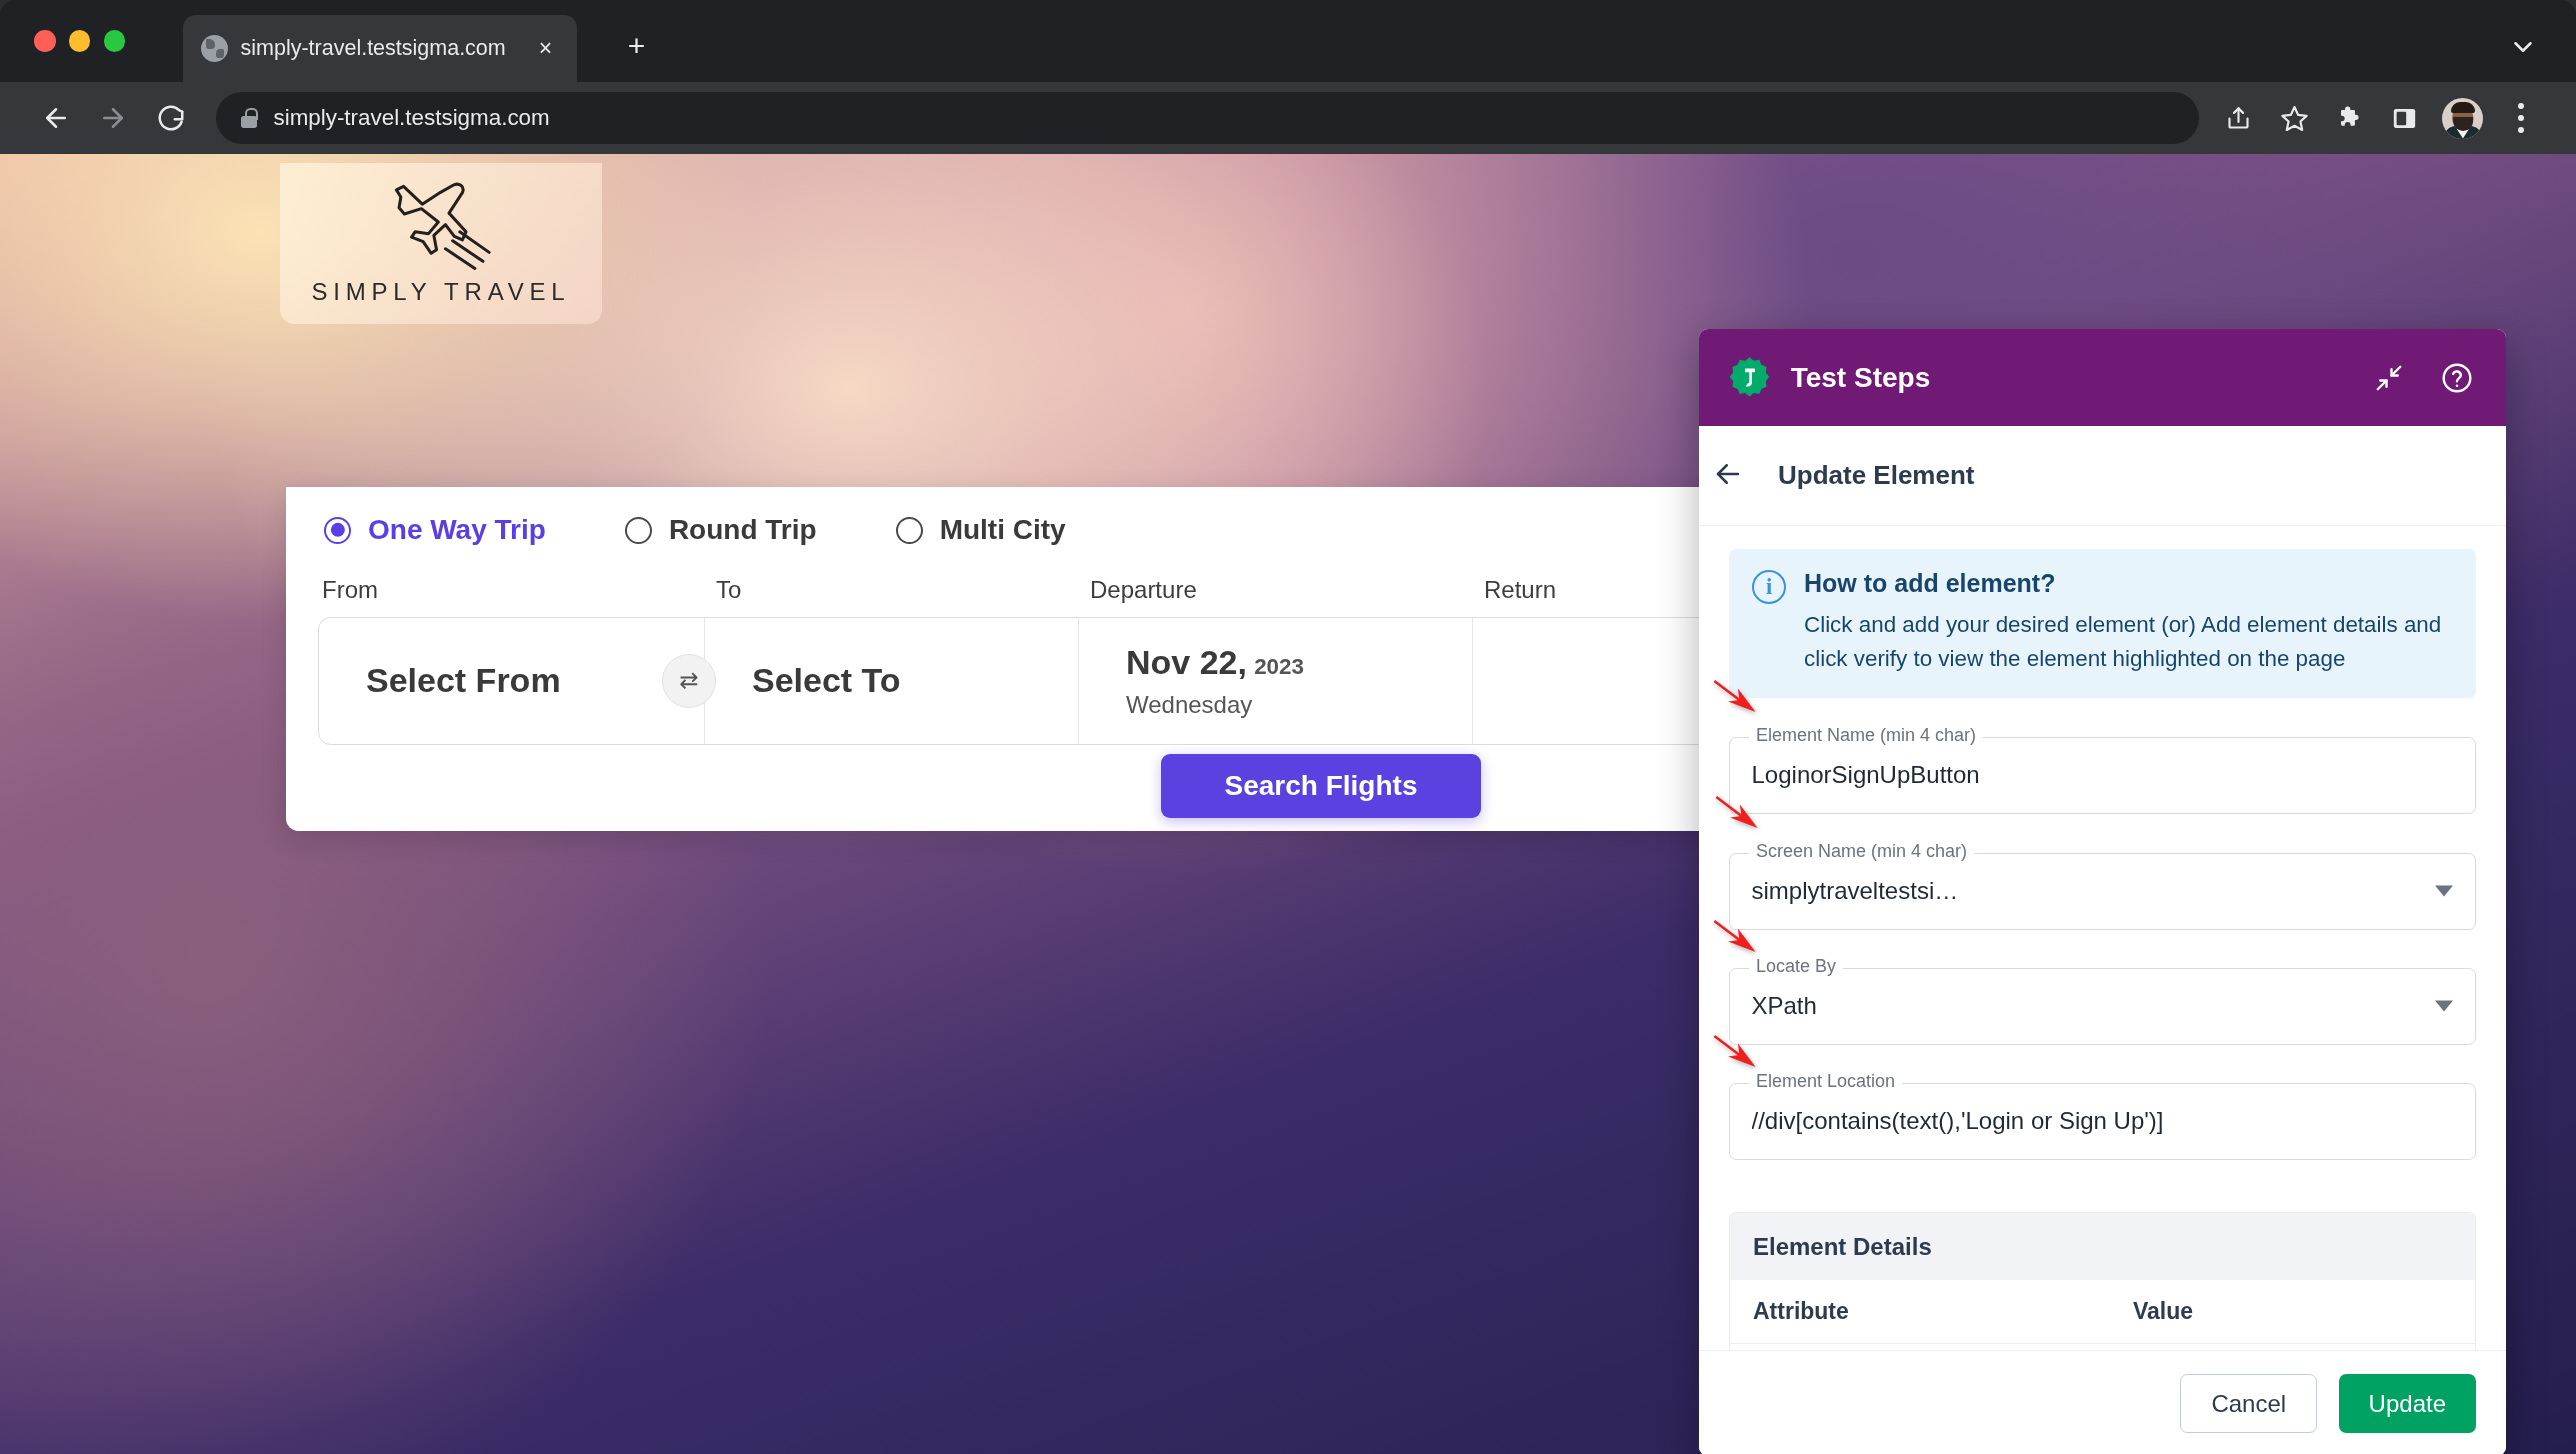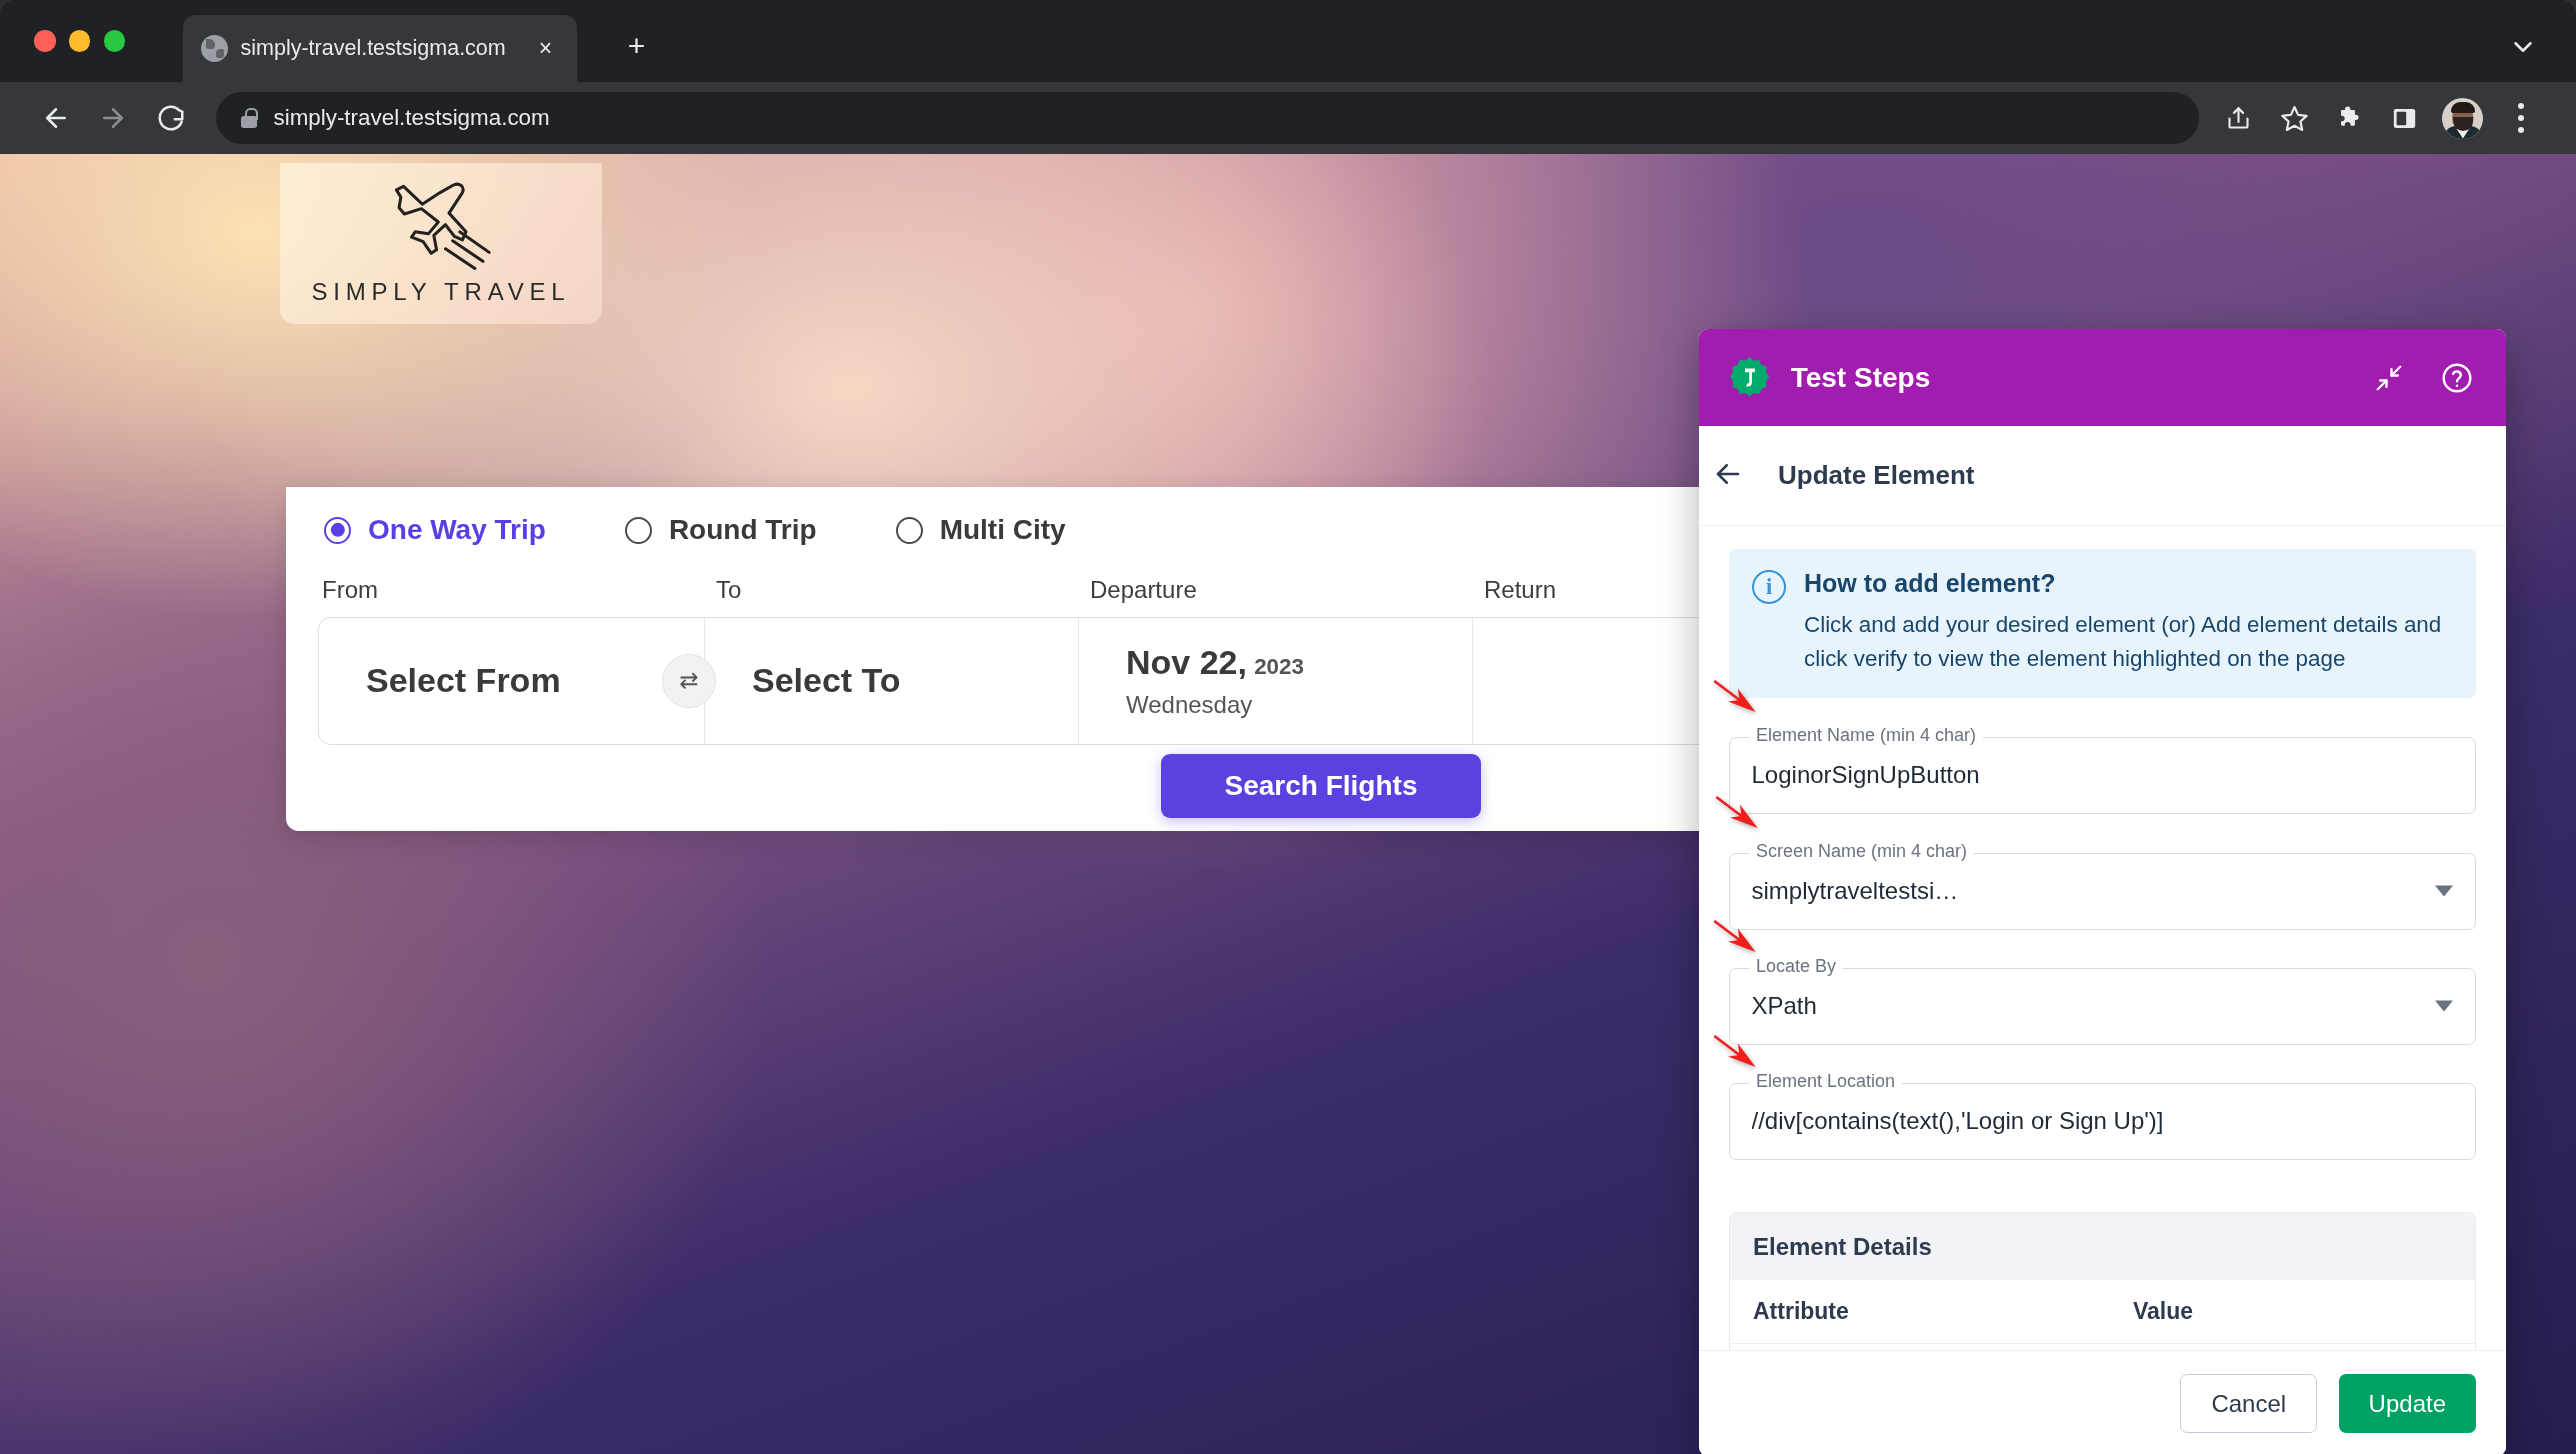--- a/index.html
+++ b/index.html
@@ -293,21 +293,21 @@
     left: 1699px; top: 175px;
     width: 807px; height: 1127px;
     background: #fff;
     border-radius: 9px;
     box-shadow: 0 12.5px 41px rgba(0,0,0,.30);
     display: flex; flex-direction: column;
     overflow: hidden;
   }
   .panel-header {
     height: 97px; flex: 0 0 auto;
-    background: #a21caf;
+    background: #701a75;
     display: flex; align-items: center;
     padding: 0 29px;
     gap: 19.7px;
   }
   .ts-logo {
     width: 43px; height: 43px; position: relative; flex: 0 0 auto;
   }
   .panel-title {
     color: #fff; font-size: 28px; font-weight: 700;
     flex: 1 1 auto;

